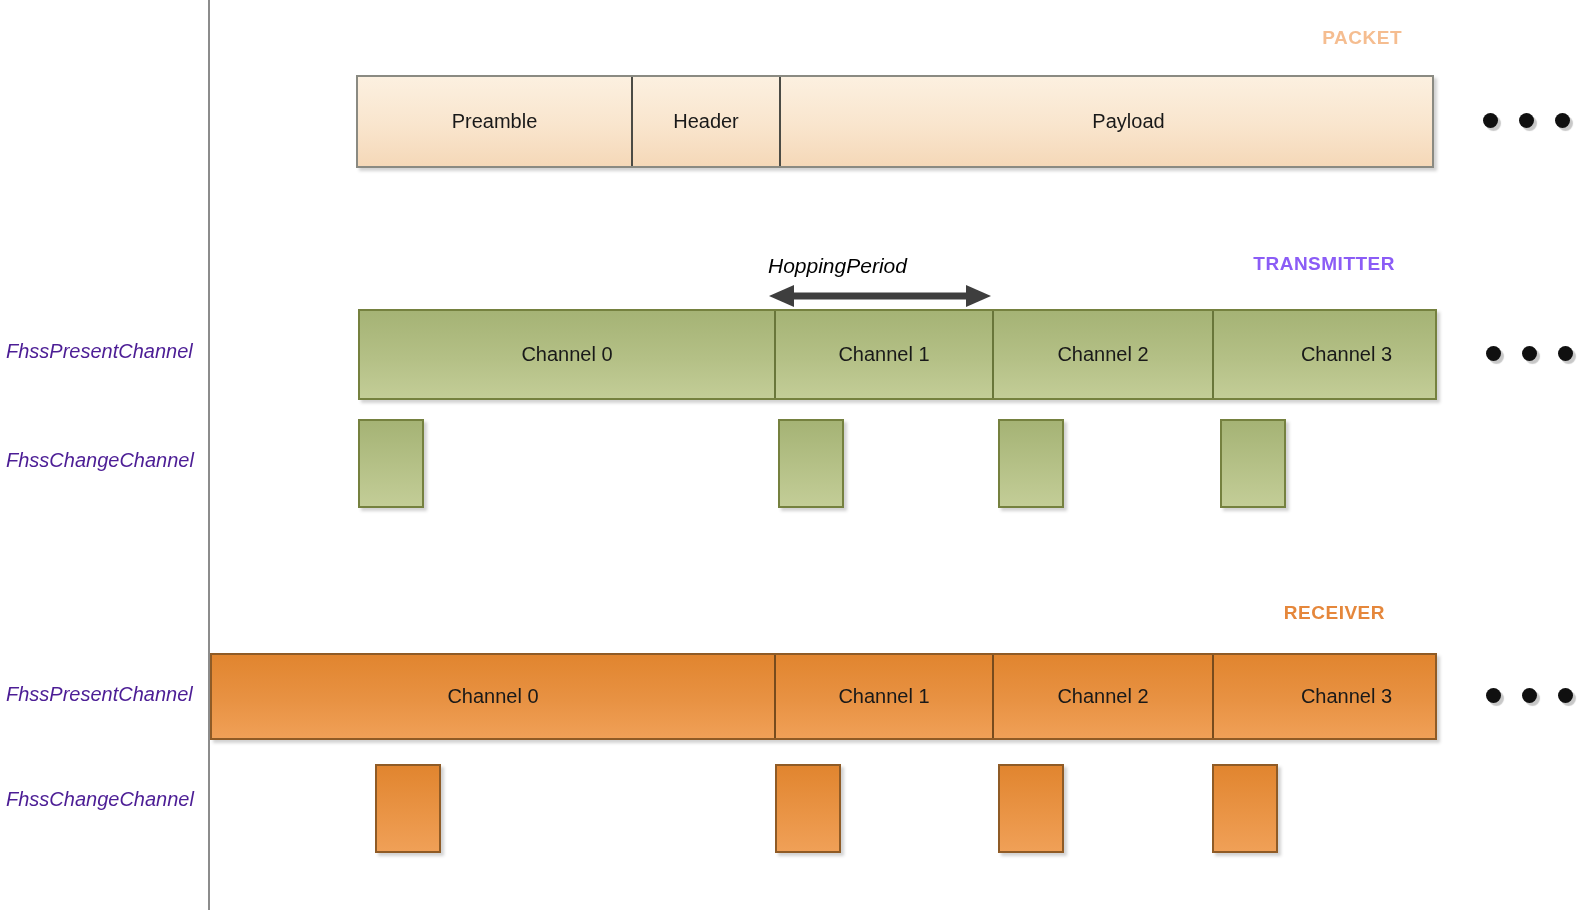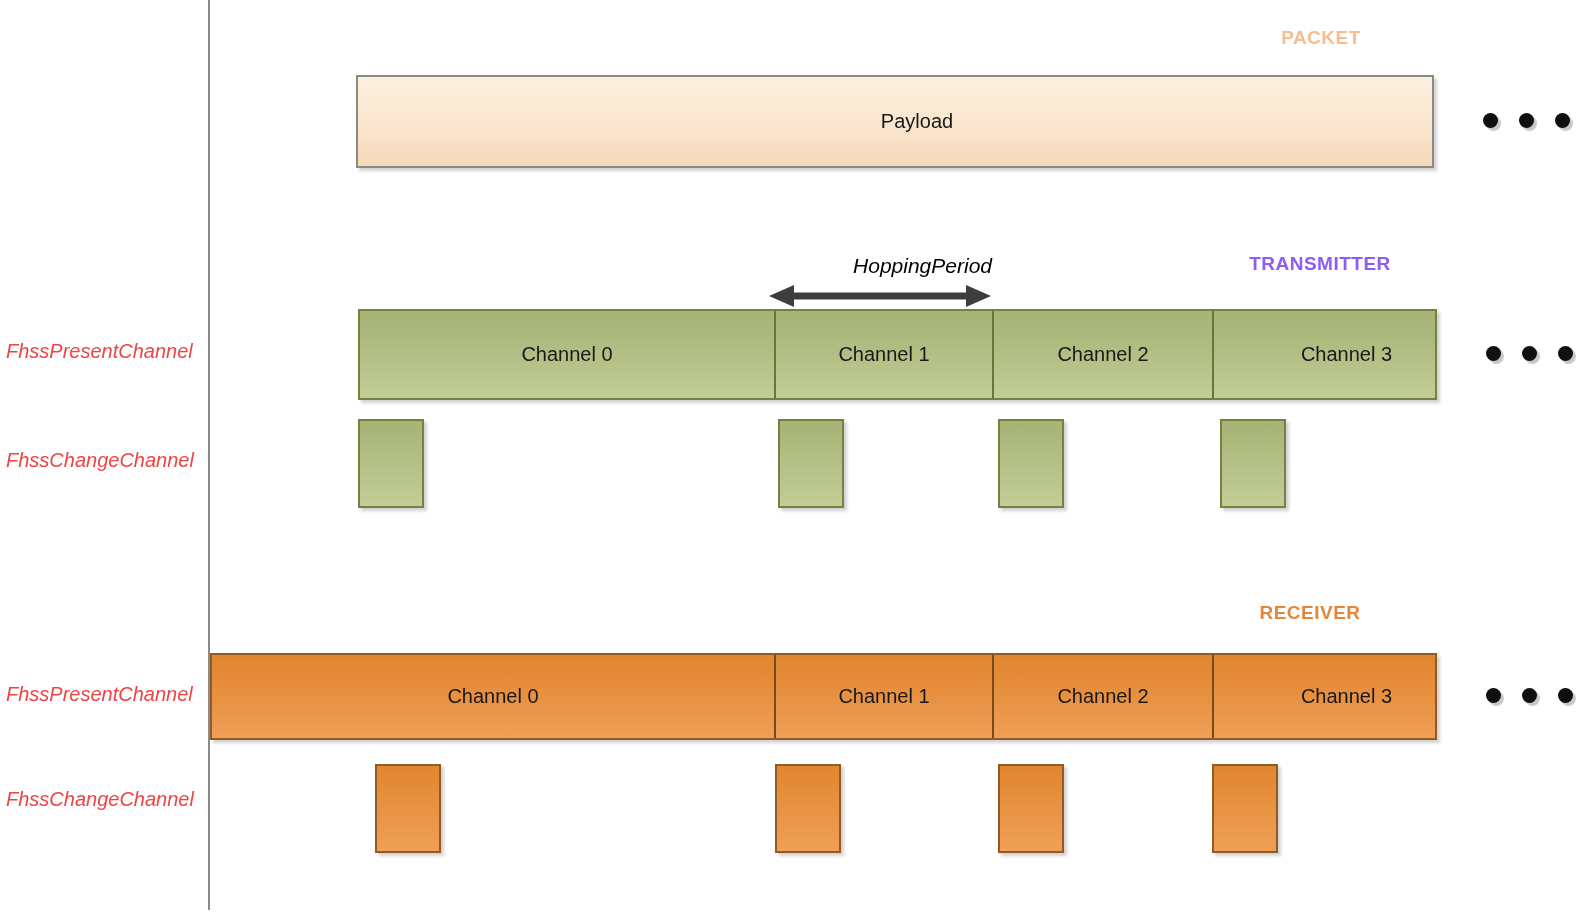--- a/index.html
+++ b/index.html
@@ -15,21 +15,21 @@
   .vline {
     position: absolute;
     left: 208px; top: 0;
     width: 2px; height: 910px;
     background: #8c8c8c;
   }
   .sec-title {
     position: absolute;
     font-size: 19px;
     font-weight: bold;
-    text-align: center;
+    text-align: right;
     letter-spacing: 0.5px;
   }
   .packet-title { left: 1240px; top: 27px; width: 162px; color: #f5bd90; }
   .tx-title     { left: 1245px; top: 253px; width: 150px; color: #8b5cf6; }
   .rx-title     { left: 1235px; top: 602px; width: 150px; color: #e5873b; }
 
   .bar {
     position: absolute;
     display: flex;
     box-shadow: 3px 3px 3px rgba(0,0,0,0.18);
@@ -80,28 +80,28 @@
     background: linear-gradient(180deg, #e1852f 0%, #f0a057 100%);
     top: 764px;
   }
 
   .row-label {
     position: absolute;
     left: 6px;
     width: 190px;
     font-size: 20px;
     font-style: italic;
-    color: #ef4444;
+    color: #4c1d95;
     white-space: nowrap;
   }
 
   .hop-label {
     position: absolute;
     left: 768px; top: 254px; width: 224px;
-    text-align: right;
+    text-align: left;
     font-size: 21px;
     font-style: italic;
     color: #000000;
   }
   .arrow-wrap {
     position: absolute;
     left: 768px; top: 281px; width: 224px; height: 30px;
   }
 
   .dots {
@@ -122,20 +122,26 @@
 </head>
 <body>
 
 <div class="canvas">
 
   <div class="vline"></div>
 
   <div class="sec-title packet-title">PACKET</div>
 
   <div class="bar packet-bar">
+    <div class="seg" style="flex: 0 0 273px;">
+      <span>Preamble</span>
+    </div>
+    <div class="seg" style="flex: 0 0 148px;">
+      <span>Header</span>
+    </div>
     <div class="seg grow">
       <span>Payload</span>
     </div>
   </div>
 
   <div class="dots packet-dots">
     <span class="dot"></span>
     <span class="dot"></span>
     <span class="dot"></span>
   </div>

